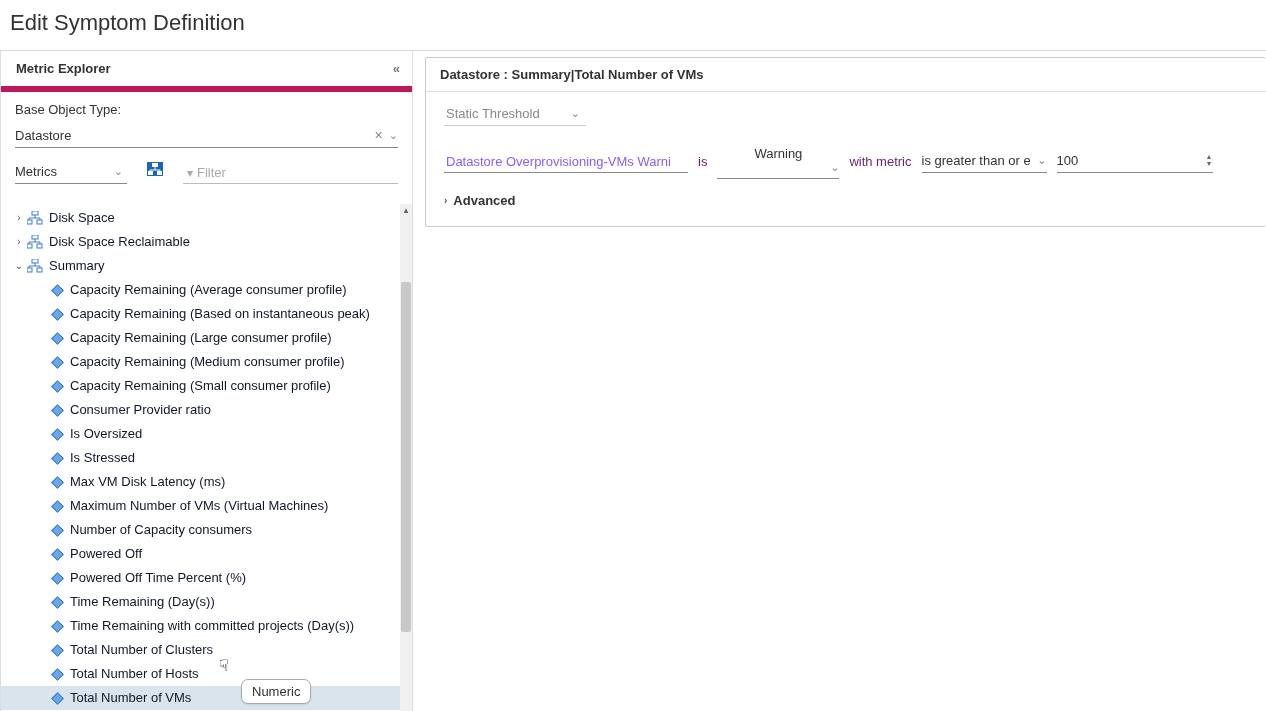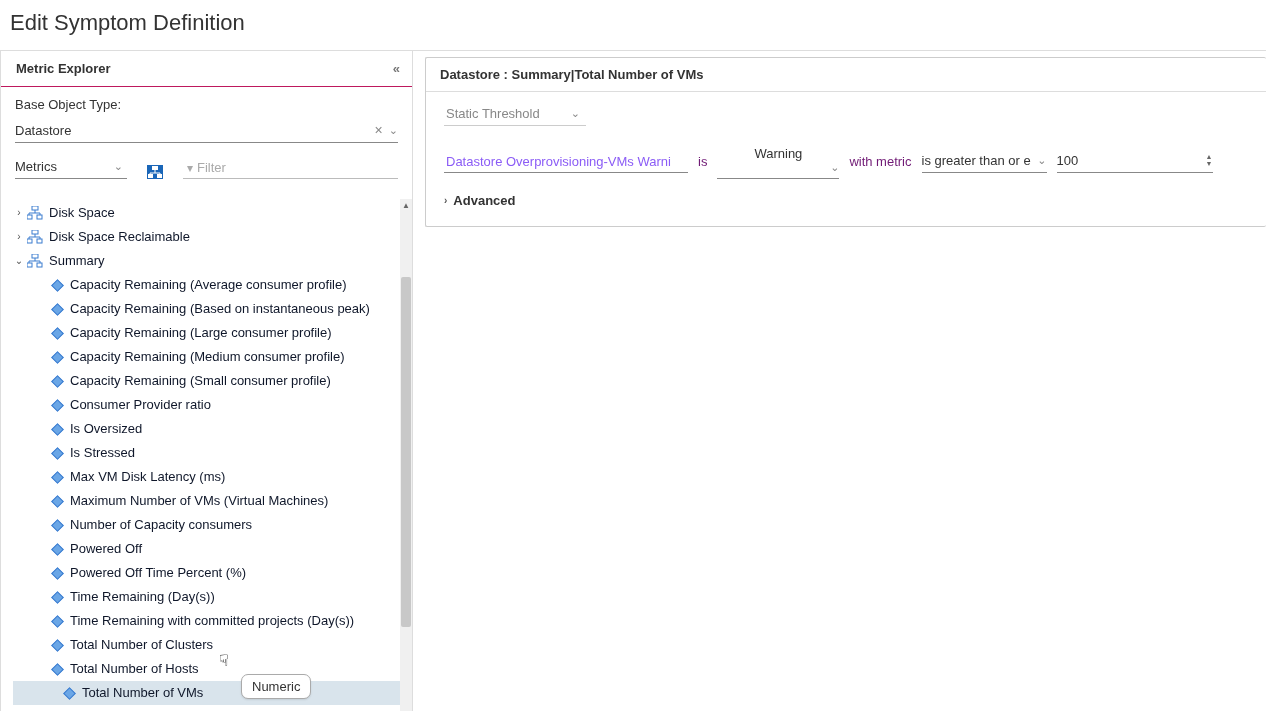--- a/index.html
+++ b/index.html
@@ -1,41 +1,41 @@
 <!DOCTYPE html>
 <html><head>
 <meta charset="utf-8">
 <style>
 * { box-sizing: border-box; margin: 0; padding: 0; }
 body { font-family: -apple-system, BlinkMacSystemFont, "Segoe UI", Arial, sans-serif; font-size: 13px; color: #333; background: #fff; }
 .page-title { font-size: 22px; font-weight: 300; color: #333; padding: 10px 12px 14px 10px; }
 .layout { display: flex; border-top: 1px solid #ddd; }
 .left-panel { width: 413px; border-right: 1px solid #ddd; border-left: 1px solid #ddd; position: relative; }
-.panel-header { display: flex; justify-content: space-between; align-items: center; padding: 10px 12px 10px 15px; border-bottom: 1px solid #be185d; font-size: 13px; font-weight: 600; }
+.panel-header { display: flex; justify-content: space-between; align-items: center; padding: 10px 12px 10px 15px; border-bottom: 6px solid #be185d; font-size: 13px; font-weight: 600; }
 .collapse-icon { font-size: 13px; color: #777; cursor: pointer; }
 .panel-body { padding: 10px 14px; }
 .label-text { font-size: 13px; color: #333; margin-bottom: 6px; }
 .select-row { display: flex; align-items: center; border-bottom: 1px solid #888; padding: 4px 0; margin-bottom: 14px; }
 .select-row .value { flex: 1; color: #333; }
 .select-row .clear { color: #888; cursor: pointer; font-size: 14px; margin-right: 6px; }
 .select-row .chev { color: #888; cursor: pointer; font-size: 11px; }
-.controls-row { display: flex; align-items: flex-end; gap: 20px; margin-bottom: 10px; }
+.controls-row { display: flex; align-items: flex-start; gap: 20px; margin-bottom: 10px; }
 .dd-small { display: flex; align-items: center; border-bottom: 1px solid #888; padding: 2px 4px 4px 0; width: 112px; }
 .dd-small .value { flex: 1; }
 .dd-small .chev { color: #888; font-size: 11px; }
 .filter-box { display: flex; align-items: center; border-bottom: 1px solid #bbb; padding: 3px 4px; flex: 1; margin-left: auto; width: 132px; color: #aaa; }
 .filter-icon { color: #aaa; margin-right: 4px; font-size: 12px; }
 .tree-container { position: relative; height: 520px; overflow: hidden; }
 .tree { padding: 2px 0; }
 .tree-row { display: flex; align-items: center; padding: 3px 4px 3px 12px; cursor: pointer; line-height: 18px; }
 .caret { width: 12px; text-align: center; color: #555; font-size: 10px; margin-right: 2px; }
 .folder-icon { width: 16px; height: 14px; margin-right: 6px; display: inline-flex; align-items: center; justify-content: center; }
 .diamond { width: 9px; height: 9px; transform: rotate(45deg); background: #6aa6e6; border: 1px solid #3b7ccf; margin: 0 8px 0 2px; flex-shrink: 0; }
 .leaf-row { display: flex; align-items: center; padding: 3px 4px 3px 50px; cursor: pointer; line-height: 18px; }
-.leaf-row.selected { background: #d9e4ec; margin-left: 12px; }
+.leaf-row.selected { background: #d9e4ec; }
 .node-label { color: #0f172a; font-size: 13px; }
 .scroll-track { position: absolute; right: 0; top: 0; width: 12px; height: 100%; background: #f0f0f0; }
 .scroll-up { position: absolute; top: 0; width: 12px; height: 12px; font-size: 8px; color: #666; display: flex; align-items: center; justify-content: center; }
 .scroll-thumb { position: absolute; top: 78px; width: 10px; left: 1px; height: 350px; background: #c8c8c8; border-radius: 2px; }
 .right-panel { flex: 1; padding: 0; }
 .right-box { margin: 6px 0 16px 12px; border: 1px solid #ccc; border-right: none; border-radius: 2px; }
 .box-header { padding: 9px 14px; border-bottom: 1px solid #ddd; font-weight: 600; font-size: 13px; }
 .box-body { padding: 12px 18px 18px 18px; }
 .static-dd { display: inline-flex; align-items: center; border-bottom: 1px solid #ccc; padding: 2px 6px 4px 2px; width: 142px; color: #888; margin-bottom: 18px; }
 .static-dd .value { flex: 1; }

